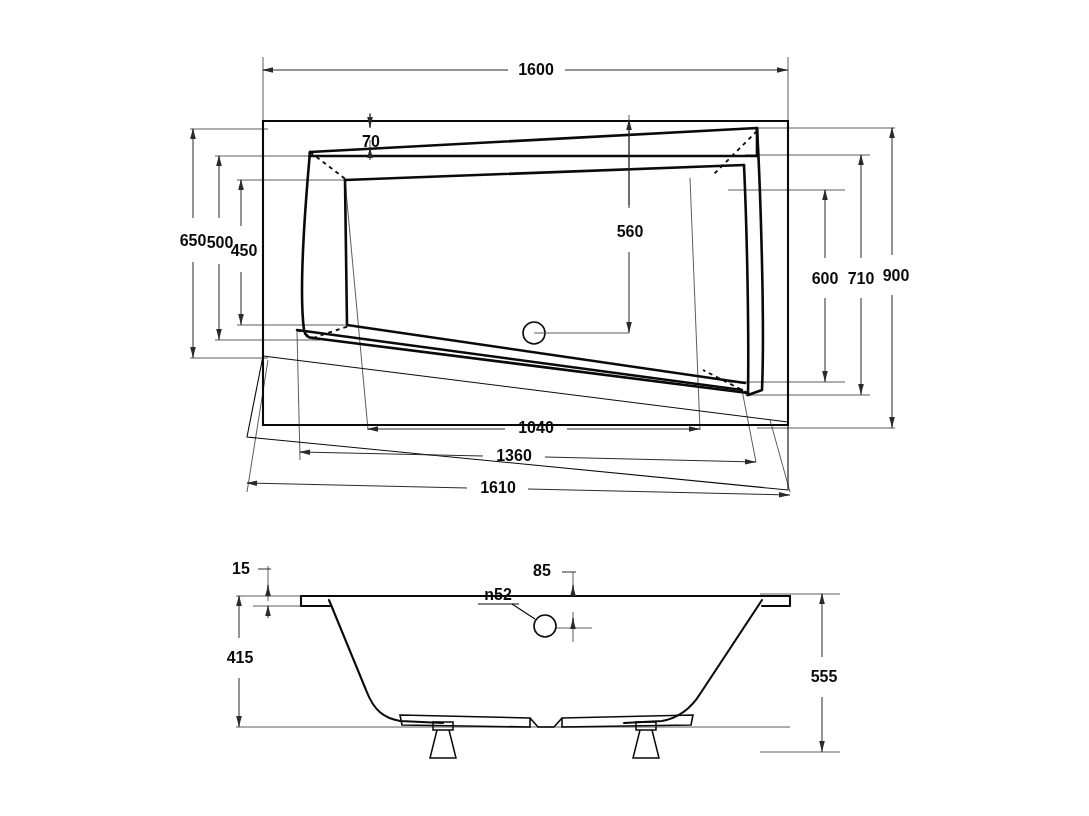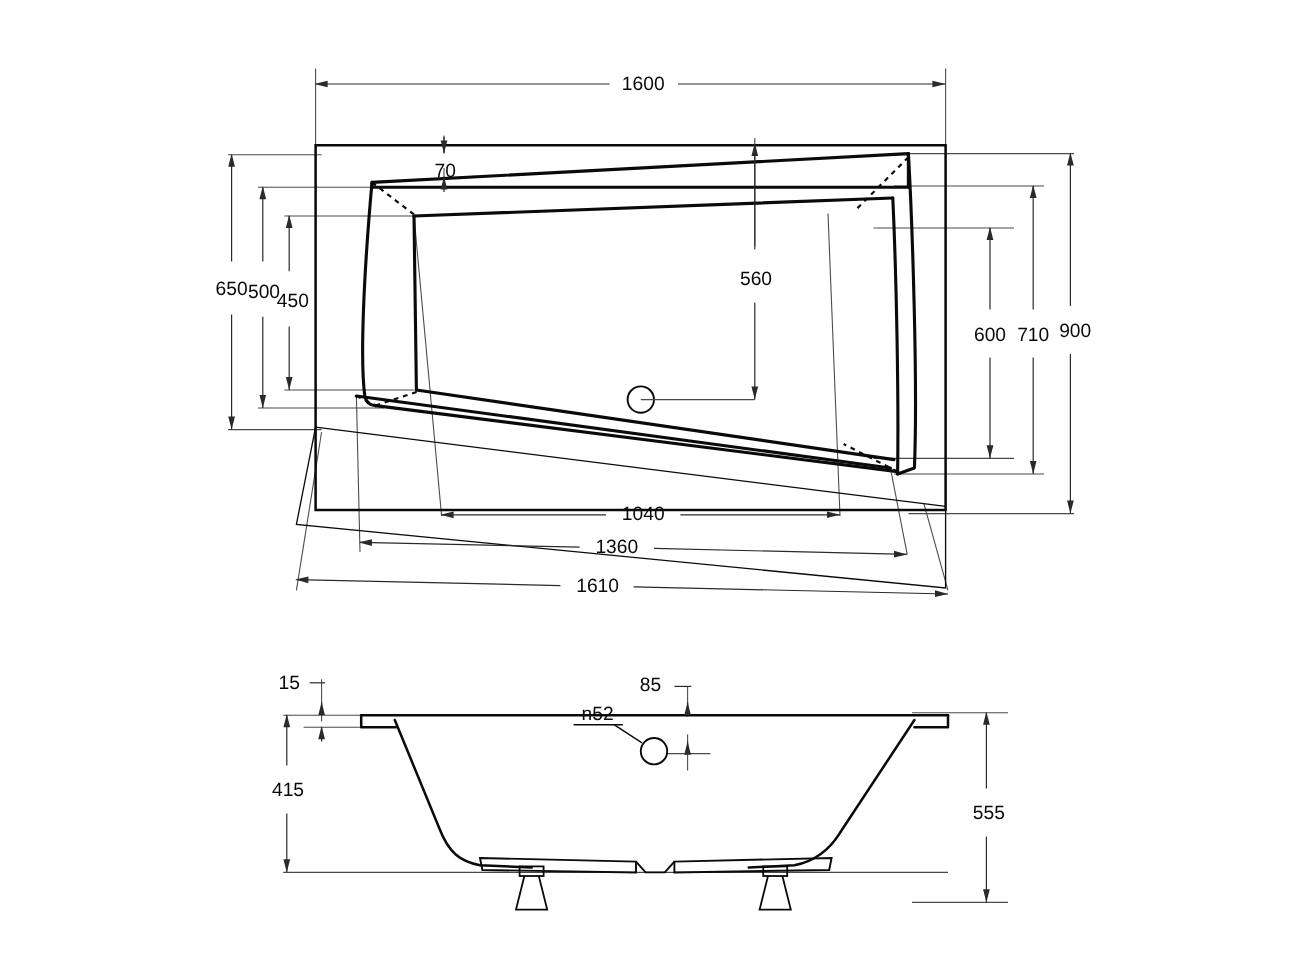--- a/index.html
+++ b/index.html
@@ -10,20 +10,21 @@
   }
   body {
     font-family: "Liberation Sans", sans-serif;
   }
   #sheet {
     position: relative;
     width: 1089px;
     height: 816px;
     background: #ffffff;
     overflow: hidden;
+    font-weight: bold;
   }
   #drawing {
     position: absolute;
     top: 0;
     left: 0;
     width: 1089px;
     height: 816px;
   }
   
   .dim-text {

